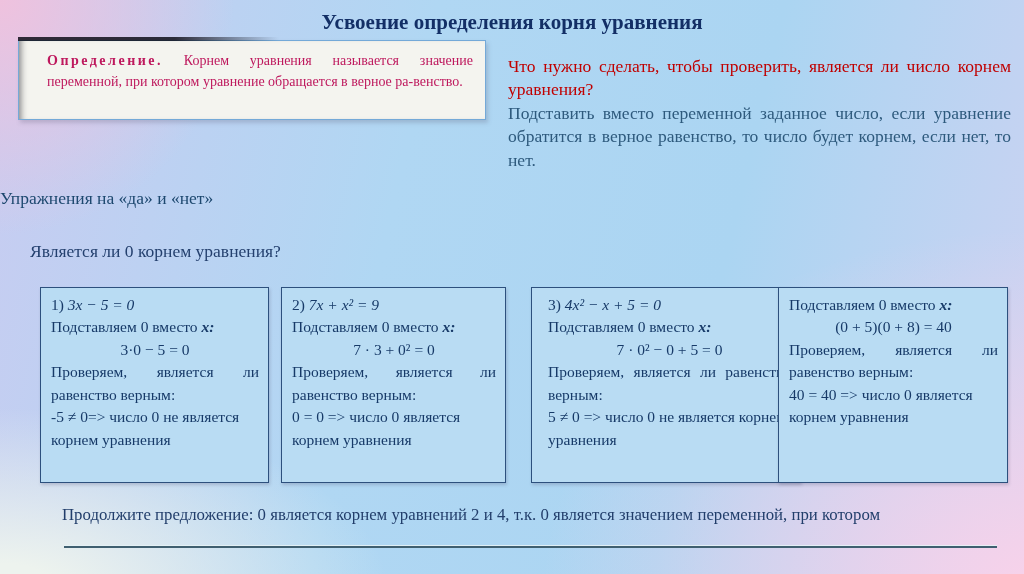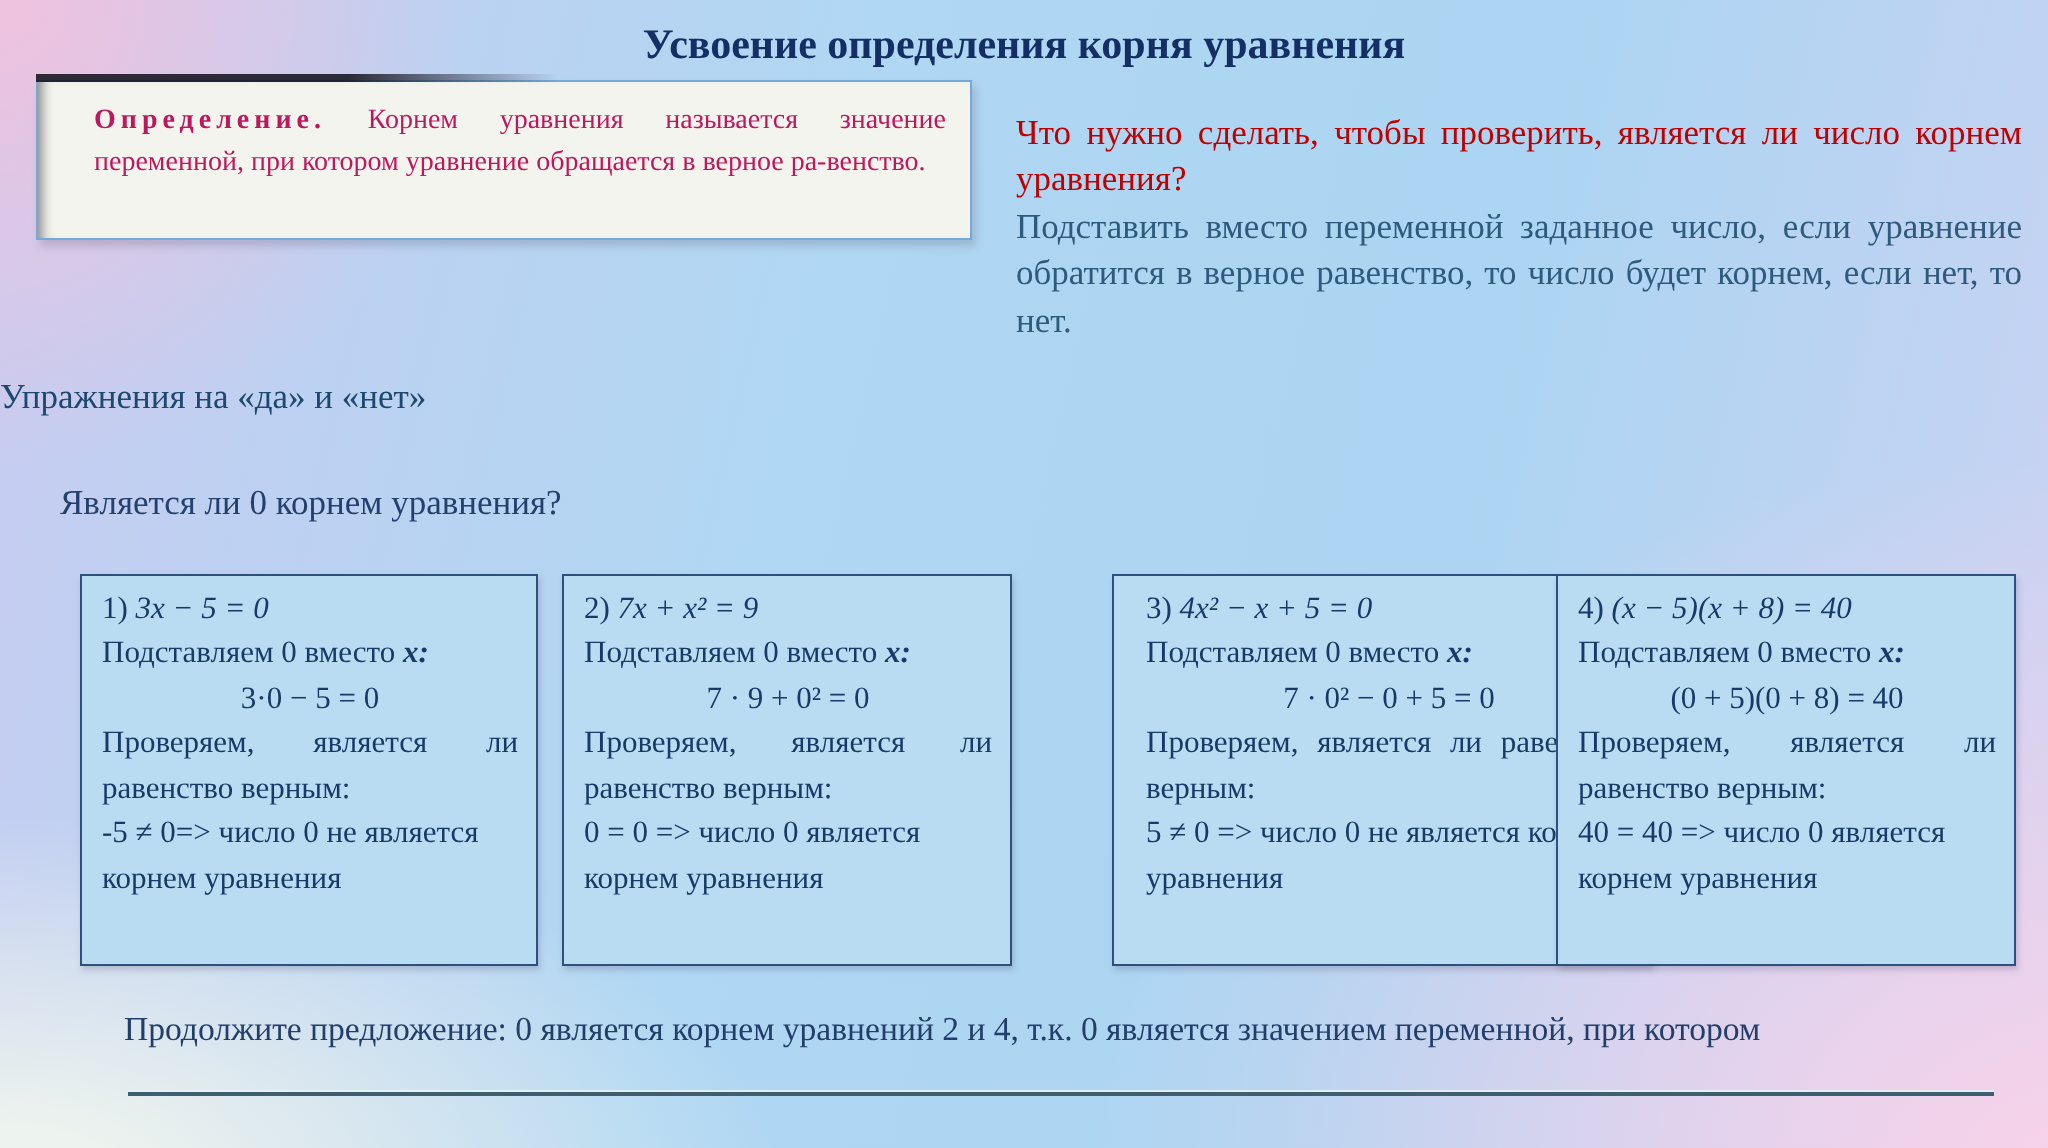--- a/index.html
+++ b/index.html
@@ -53,21 +53,21 @@
   
   .card{
     position:absolute;top:287px;height:196px;box-sizing:border-box;
     background:#b9dcf3;border:1px solid #2d507d;
     padding:6px 9px 6px 10px;
     color:#173a68;font-size:15.5px;line-height:1.45;
     box-shadow:1px 2px 3px rgba(80,80,110,.25);
   }
   .card1{left:40px;width:229px;}
   .card2{left:281px;width:225px;}
-  .card3{left:556px;width:270px;padding-left:16px;}
+  .card3{left:531px;width:270px;padding-left:16px;}
   .card4{left:778px;width:230px;}
   .card p{margin:0;}
   .math{font-style:italic;}
   .var{font-style:italic;font-weight:bold;}
   .center{text-align:center;}
   .just{text-align:justify;}
   
   .footer-sentence{
     position:absolute;top:505px;left:62px;margin:0;
     white-space:nowrap;
@@ -103,35 +103,34 @@
     <p><span>1)</span> <span class="math">3x − 5 = 0</span></p>
     <p><span>Подставляем 0 вместо</span> <b class="var">x:</b></p>
     <p class="center">3·0 − 5 = 0</p>
     <p class="just">Проверяем, является ли равенство верным:</p>
     <p>-5 ≠ 0=&gt; число 0 не является корнем уравнения</p>
   </div>
 
   <div class="card card2">
     <p><span>2)</span> <span class="math">7x + x² = 9</span></p>
     <p><span>Подставляем 0 вместо</span> <b class="var">x:</b></p>
-    <p class="center">7 · 9 + 0² = 0</p>
+    <p class="center">7 · 3 + 0² = 0</p>
     <p class="just">Проверяем, является ли равенство верным:</p>
     <p>0 = 0 =&gt; число 0 является корнем уравнения</p>
   </div>
 
   <div class="card card3">
     <p><span>3)</span> <span class="math">4x² − x + 5 = 0</span></p>
     <p><span>Подставляем 0 вместо</span> <b class="var">x:</b></p>
     <p class="center">7 · 0² − 0 + 5 = 0</p>
     <p class="just">Проверяем, является ли равенство верным:</p>
     <p>5 ≠ 0 =&gt; число 0 не является корнем уравнения</p>
   </div>
 
   <div class="card card4">
-    <p><span>4)</span> <span class="math">(x − 5)(x + 8) = 40</span></p>
     <p><span>Подставляем 0 вместо</span> <b class="var">x:</b></p>
     <p class="center">(0 + 5)(0 + 8) = 40</p>
     <p class="just">Проверяем, является ли равенство верным:</p>
     <p>40 = 40 =&gt; число 0 является корнем уравнения</p>
   </div>
 
   <p class="footer-sentence">Продолжите предложение: 0 является корнем уравнений 2 и 4, т.к. 0 является значением переменной, при котором</p>
   <div class="fill-line"></div>
 
 </div>

